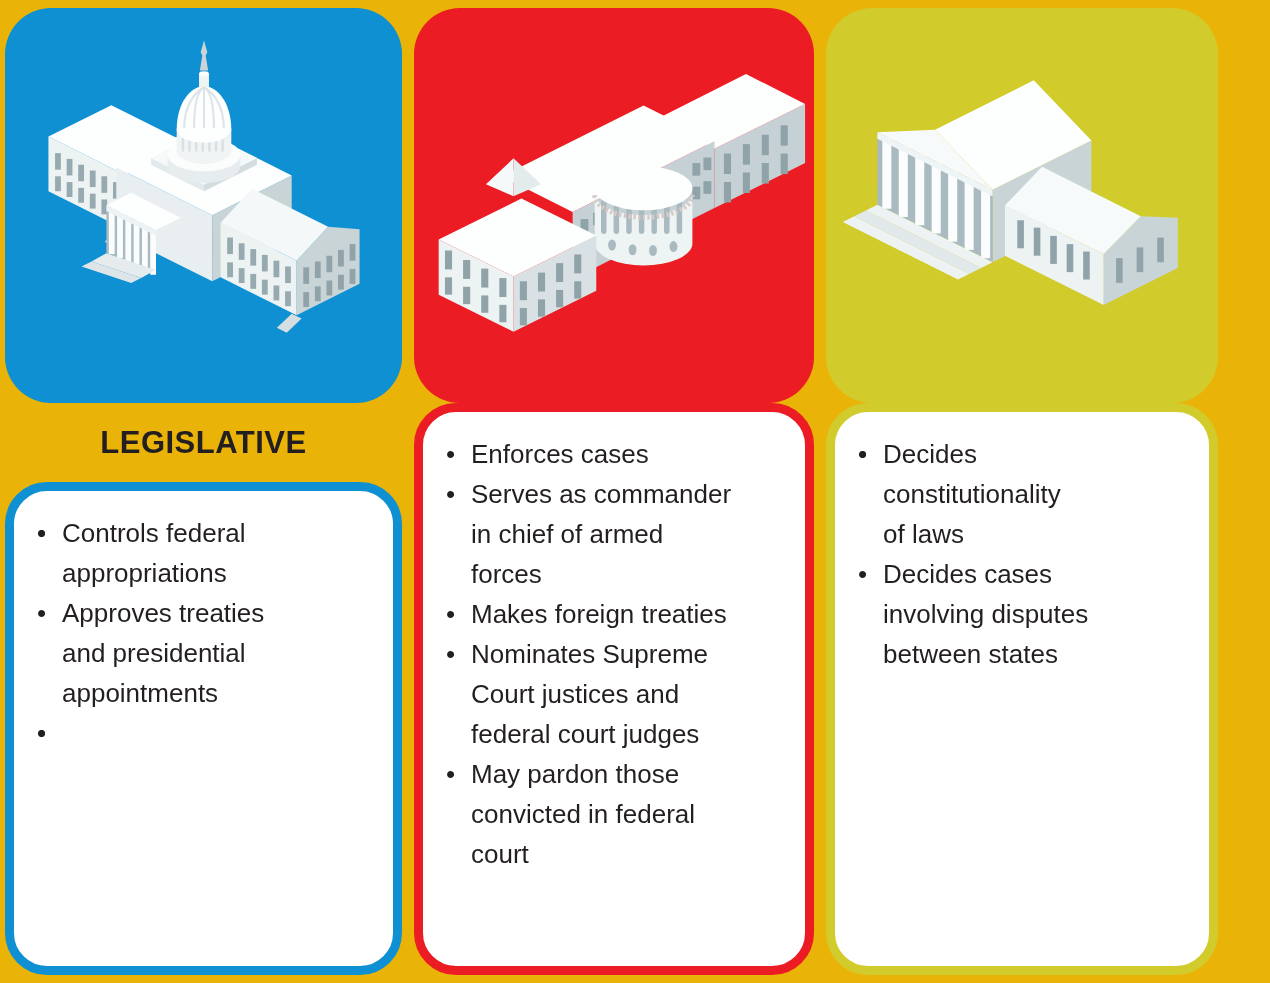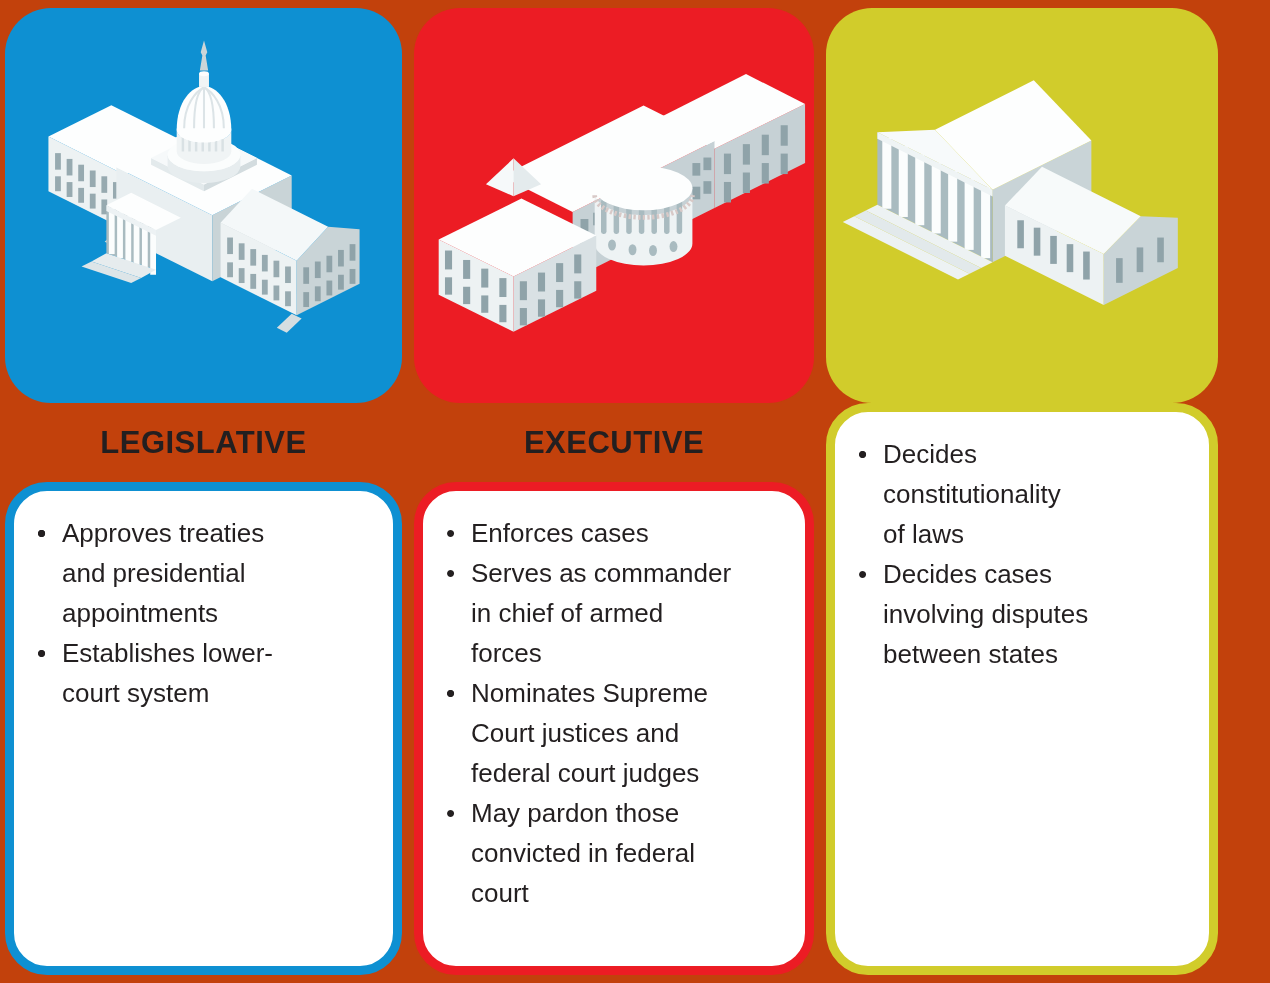--- a/index.html
+++ b/index.html
@@ -1,19 +1,19 @@
 <!DOCTYPE html>
 <html><head>
 <meta charset="utf-8">
 <style>
   * { margin: 0; padding: 0; box-sizing: border-box; }
   html, body { background: #ffffff; }
   body { font-family: "Liberation Sans", sans-serif; }
   .page {
-    width: 1270px; height: 983px; background: #c2410c;
+    width: 1270px; height: 983px; background: #eab308;
     display: grid; grid-template-columns: 397px 400px 392px;
     column-gap: 35px; padding: 8px 22px 8px 5px; gap: 12px;
   }
   .column { display: flex; flex-direction: column; }
   .card {
     height: 395px; border-radius: 46px;
     display: flex; align-items: center; justify-content: center;
     overflow: hidden; flex: 0 0 auto;
   }
   .branch-title {
@@ -143,27 +143,27 @@
           <polygon points="-118,-39 -58,-9 -58,-2 -118,-32" fill="#EDF2F4"></polygon>
           <polygon points="-118,19 -58,39 -76,49 -136,29" fill="#E6ECEE"></polygon>
           <polygon points="-136,29 -76,49 -88,55 -148,35" fill="#DDE5E8"></polygon>
         </g>
       </svg>
     </div>
     <div class="branch-title">LEGISLATIVE</div>
     <div class="points-box" style="border-color: rgb(14, 144, 210);">
       <ul class="points">
         <li><span class="dot">•</span></li>
-        <li><span class="dot">•</span></li>
+        <li><span class="dot">•</span><span class="t">Controls federal
+appropriations</span></li>
         <li><span class="dot">•</span><span class="t">Approves treaties
 and presidential
 appointments</span></li>
         <li><span class="dot">•</span></li>
-        <li><span class="dot">•</span><span class="t">Establishes lower-
-court system</span></li>
+        <li><span class="dot">•</span></li>
       </ul>
     </div>
   </div>
 
   <div class="column">
     <div class="card" style="background-color: rgb(236, 28, 36);">
       <svg width="394" height="394" viewBox="0 0 400 400" role="img" aria-label="white-house">
         <g transform="translate(190,222) scale(0.8)">
 
           <polygon points="140,-25 255,-82 255,-157 140,-100" fill="#C6D1D5"></polygon>
@@ -230,28 +230,27 @@
               <rect x="-133" y="64" width="9" height="24"></rect>
             <rect x="-202" y="63" width="9" height="22"></rect>
               <rect x="-179" y="75" width="9" height="22"></rect>
             <rect x="-156" y="86" width="9" height="22"></rect>
               <rect x="-133" y="98" width="9" height="22"></rect>
           </g>
           <polygon points="-210,15 -105,-37 -10,10 -115,62" fill="#FDFEFE"></polygon>
         </g>
       </svg>
     </div>
-    <div class="branch-title">EXECUTIVE</div>
     <div class="points-box" style="border-color: rgb(236, 28, 36);">
       <ul class="points">
         <li><span class="dot">•</span><span class="t">Enforces cases</span></li>
         <li><span class="dot">•</span><span class="t">Serves as commander
 in chief of armed
 forces</span></li>
-        <li><span class="dot">•</span></li>
+        <li><span class="dot">•</span><span class="t">Makes foreign treaties</span></li>
         <li><span class="dot">•</span><span class="t">Nominates Supreme
 Court justices and
 federal court judges</span></li>
         <li><span class="dot">•</span><span class="t">May pardon those
 convicted in federal
 court</span></li>
       </ul>
     </div>
   </div>
 

